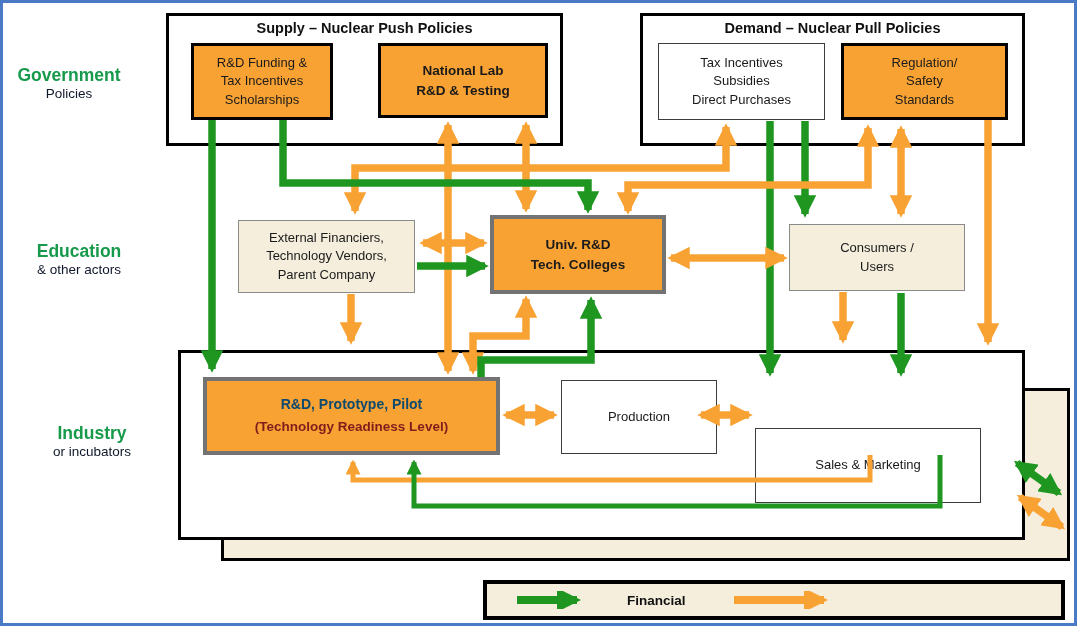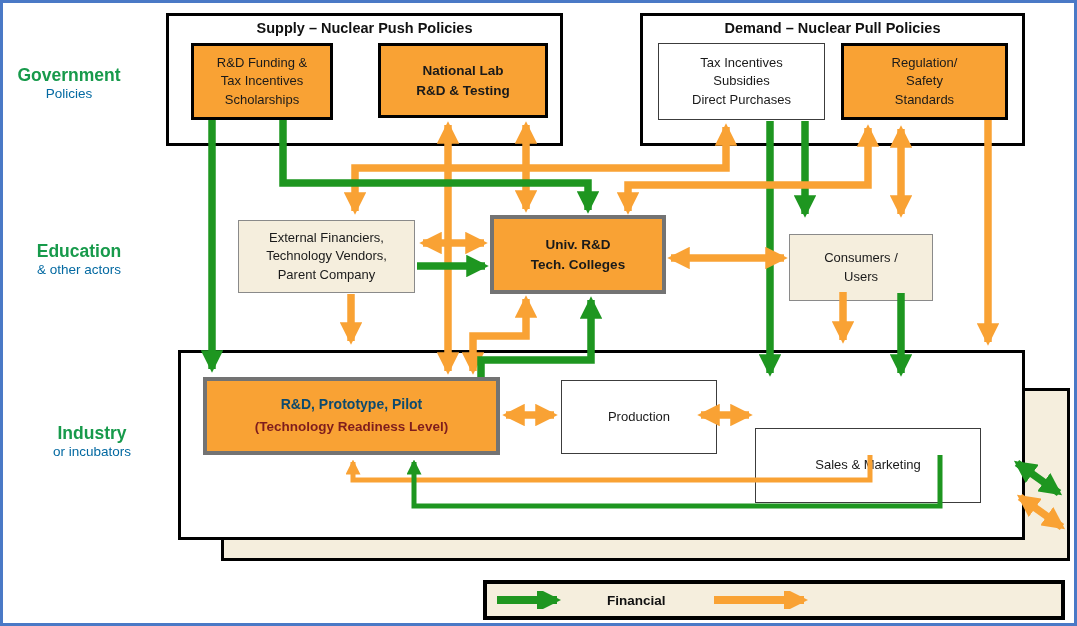--- a/index.html
+++ b/index.html
@@ -12,26 +12,26 @@
        border:3px solid #000;z-index:2;}
   .container .ctitle{position:absolute;top:4px;left:0;width:100%;text-align:center;
        font-weight:bold;font-size:14.5px;color:#111;}
   .orange{background:#f9a234;border:3px solid #000;}
   .orange-thick{background:#f9a234;border:4px solid #737373;}
   .beige{background:#f5eedd;border:1.5px solid #8a8a8a;}
   .white-thin{background:#fff;border:1.5px solid #3c3c3c;}
   .bold{font-weight:bold;}
   .rowlabel{position:absolute;text-align:center;z-index:3;}
   .rowlabel .t{font-weight:bold;font-size:17.5px;color:#179a4b;line-height:1.15;}
-  .rowlabel .s{font-size:13.5px;color:#0369a1;margin-top:1px;}
+  .rowlabel .s{font-size:13.5px;color:#0f172a;margin-top:1px;}
   .shadowbox{position:absolute;background:#f5eedd;border:3px solid #000;z-index:1;box-sizing:border-box;}
   .arrowlayer{position:absolute;left:0;top:0;width:1077px;height:626px;z-index:6;pointer-events:none;}
   .legend{position:absolute;left:480px;top:577px;width:582px;height:40px;box-sizing:border-box;
        background:#f5eedd;border:4px solid #000;display:flex;align-items:center;
-       gap:24px;padding:0 8px;z-index:7;}
+       gap:24px;padding:0 28px;z-index:7;}
   .legend .llab{font-weight:bold;font-size:13.5px;color:#111;white-space:nowrap;}
   .rdp-title{font-weight:bold;font-size:14px;color:#0c4a6e;}
   .rdp-sub{font-weight:bold;font-size:13.5px;color:#7f1d1d;margin-top:2px;}
 </style>
 </head>
 <body>
 
 <div class="canvas">
 
   <div class="rowlabel" style="left:0;top:62px;width:132px;">
@@ -64,21 +64,21 @@
 Direct Purchases</div>
   <div class="box orange" style="left:838px;top:40px;width:167px;height:77px;">Regulation/
 Safety
 Standards</div>
 
   <div class="box beige" style="left:235px;top:217px;width:177px;height:73px;">External Financiers,
 Technology Vendors,
 Parent Company</div>
   <div class="box orange-thick bold" style="left:487px;top:212px;width:176px;height:79px;font-size:13.5px;">Univ. R&amp;D
 Tech. Colleges</div>
-  <div class="box beige" style="left:786px;top:231px;width:144px;height:67px;">Consumers /
+  <div class="box beige" style="left:786px;top:221px;width:176px;height:67px;">Consumers /
 Users</div>
 
   <div class="shadowbox" style="left:218px;top:385px;width:849px;height:173px;"></div>
   <div class="container" style="left:175px;top:347px;width:847px;height:190px;"></div>
   <div class="box orange-thick" style="left:200px;top:374px;width:297px;height:78px;">
     <span class="rdp-title">R&amp;D, Prototype, Pilot</span>
     <span class="rdp-sub">(Technology Readiness Level)</span>
   </div>
   <div class="box white-thin" style="left:558px;top:377px;width:156px;height:74px;">Production</div>
   <div class="box white-thin" style="left:752px;top:377px;width:226px;height:75px;margin-top:48px;">Sales &amp; Marketing</div>

